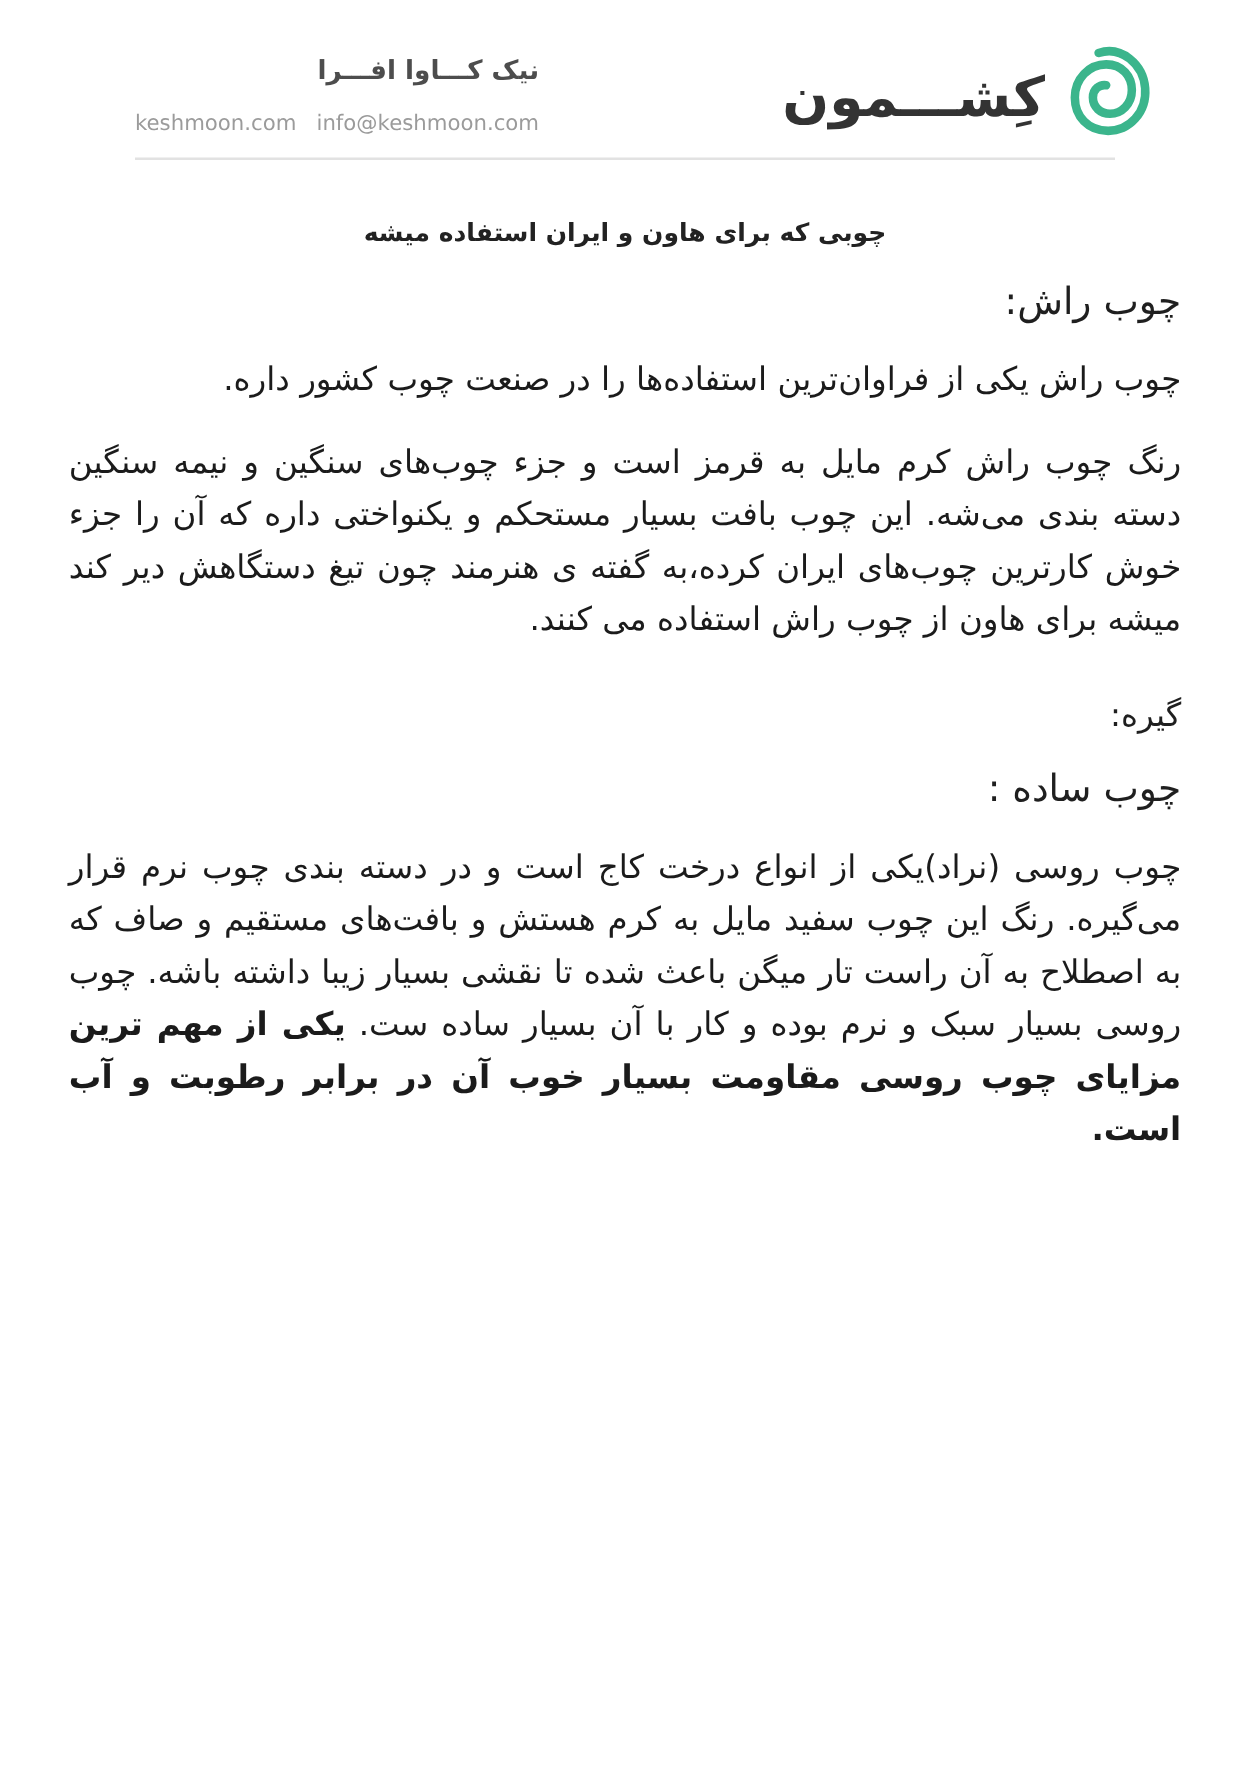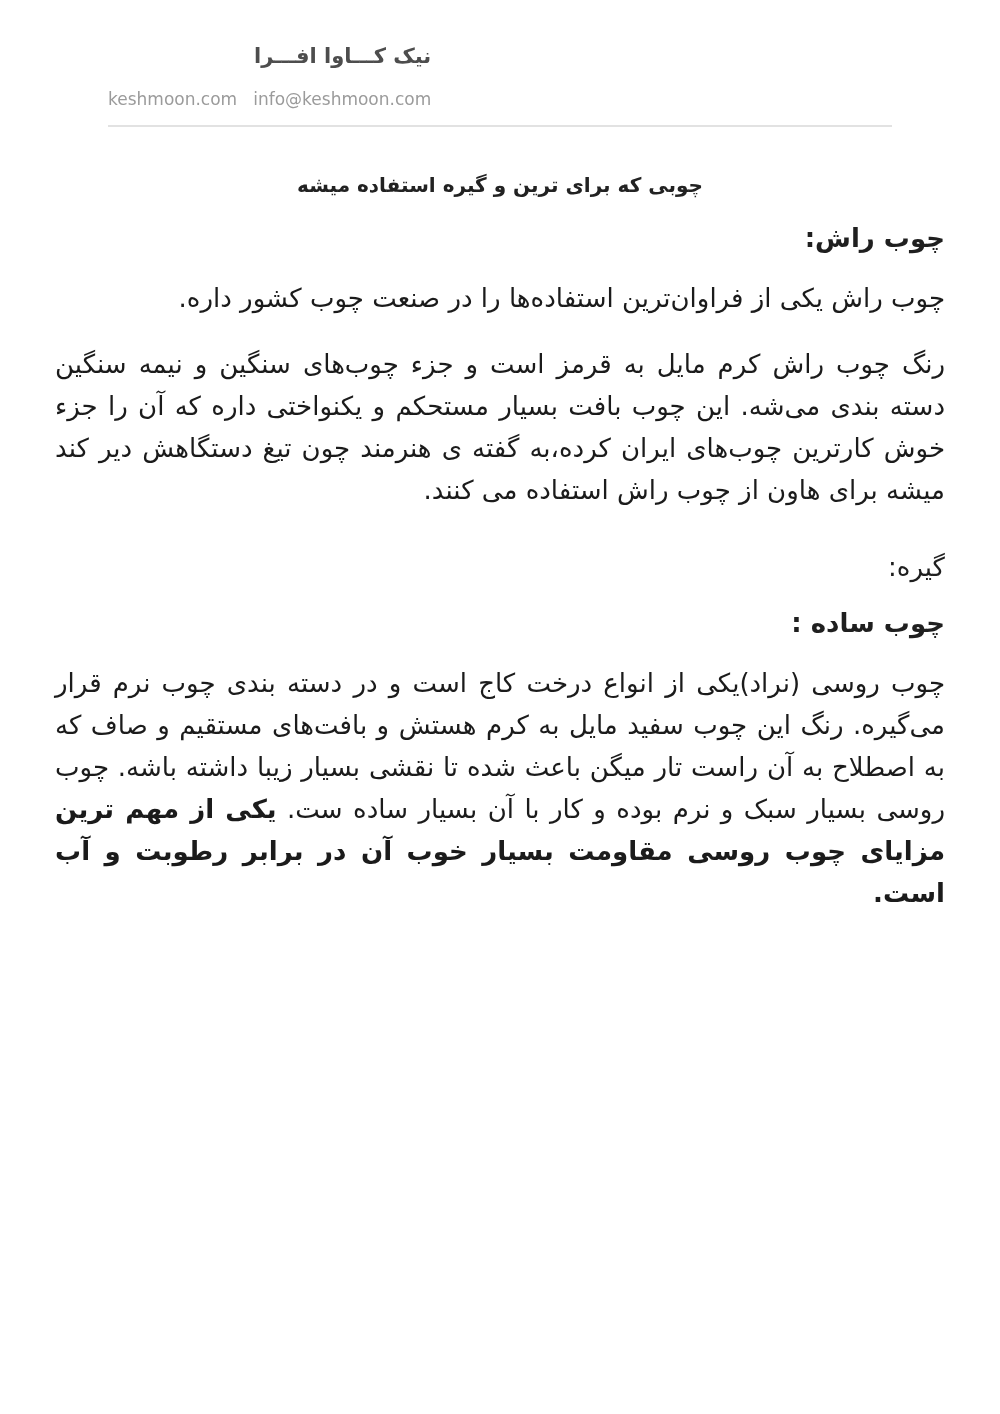--- a/index.html
+++ b/index.html
@@ -70,22 +70,22 @@
     color:#222;
     margin:46px 0 0 0;
   }
   .sec-heading{
     font-size:26px;
     font-weight:bold;
     margin:60px 0 0 0;
   }
   .sec-heading.regular{font-weight:normal;}
   .sub-heading{
-    font-size:26px;
-    font-weight:bold;
+    font-size:30px;
+    font-weight:normal;
     margin:26px 0 0 0;
   }
   .para{
     font-size:26px;
     line-height:1.62;
     text-align:justify;
     margin:24px 0 0 0;
     color:#1b1b1b;
   }
   .para b{font-weight:bold;}
@@ -105,27 +105,35 @@
 <div class="page">
 
   <header class="header">
     <div class="header-left">
       <div class="company-name">نیک کـــاوا افـــرا</div>
       <div class="contact-row">
         <span>keshmoon.com</span>
         <span>info@keshmoon.com</span>
       </div>
     </div>
+    <div class="header-right">
+      <span class="wordmark">کِشـــمون</span>
+      <span>
+        <svg class="logo" viewBox="0 0 100 100" aria-hidden="true">
+          <path fill="none" stroke="#3BB58C" stroke-width="9" stroke-linecap="round" d="M38 11 C 62 3 85 23 87 48 C 89 74 70 93 48 93 C 27 93 13 78 13 58 C 13 38 28 23 46 23 C 63 23 73 36 73 50 C 73 65 62 75 50 75 C 40 75 32 68 32 58 C 32 49 39 44 46 45"></path>
+        </svg>
+      </span>
+    </div>
   </header>
 
   <hr class="divider">
 
   <main class="doc">
 
-    <h1 class="doc-title">چوبی که برای ترین و گیره استفاده میشه</h1>
+    <h1 class="doc-title">چوبی که برای هاون و ایران استفاده میشه</h1>
 
     <p class="sub-heading">چوب راش:</p>
 
     <p class="para">چوب راش یکی از فراوان‌ترین استفاده‌ها را در صنعت چوب کشور داره.</p>
     <p class="para">رنگ چوب راش کرم مایل به قرمز است و جزء چوب‌های سنگین و نیمه سنگین دسته بندی می‌شه. این چوب بافت بسیار مستحکم و یکنواختی داره که آن را جزء خوش کارترین چوب‌های ایران کرده،به گفته ی هنرمند چون تیغ دستگاهش دیر کند میشه برای هاون از چوب راش استفاده می کنند.</p>
 
     <h2 class="sec-heading regular gap-large">گیره:</h2>
     <p class="sub-heading">چوب ساده :</p>
 
     <p class="para"><span>چوب روسی (نراد)یکی از انواع درخت کاج است و در دسته بندی چوب نرم قرار می‌گیره. رنگ این چوب سفید مایل به کرم هستش و بافت‌های مستقیم و صاف که به اصطلاح به آن راست تار میگن باعث شده تا نقشی بسیار زیبا داشته باشه. چوب روسی بسیار سبک و نرم بوده و کار با آن بسیار ساده ست. </span><b>یکی از مهم ترین مزایای چوب روسی مقاومت بسیار خوب آن در برابر رطوبت و آب است.</b></p>

